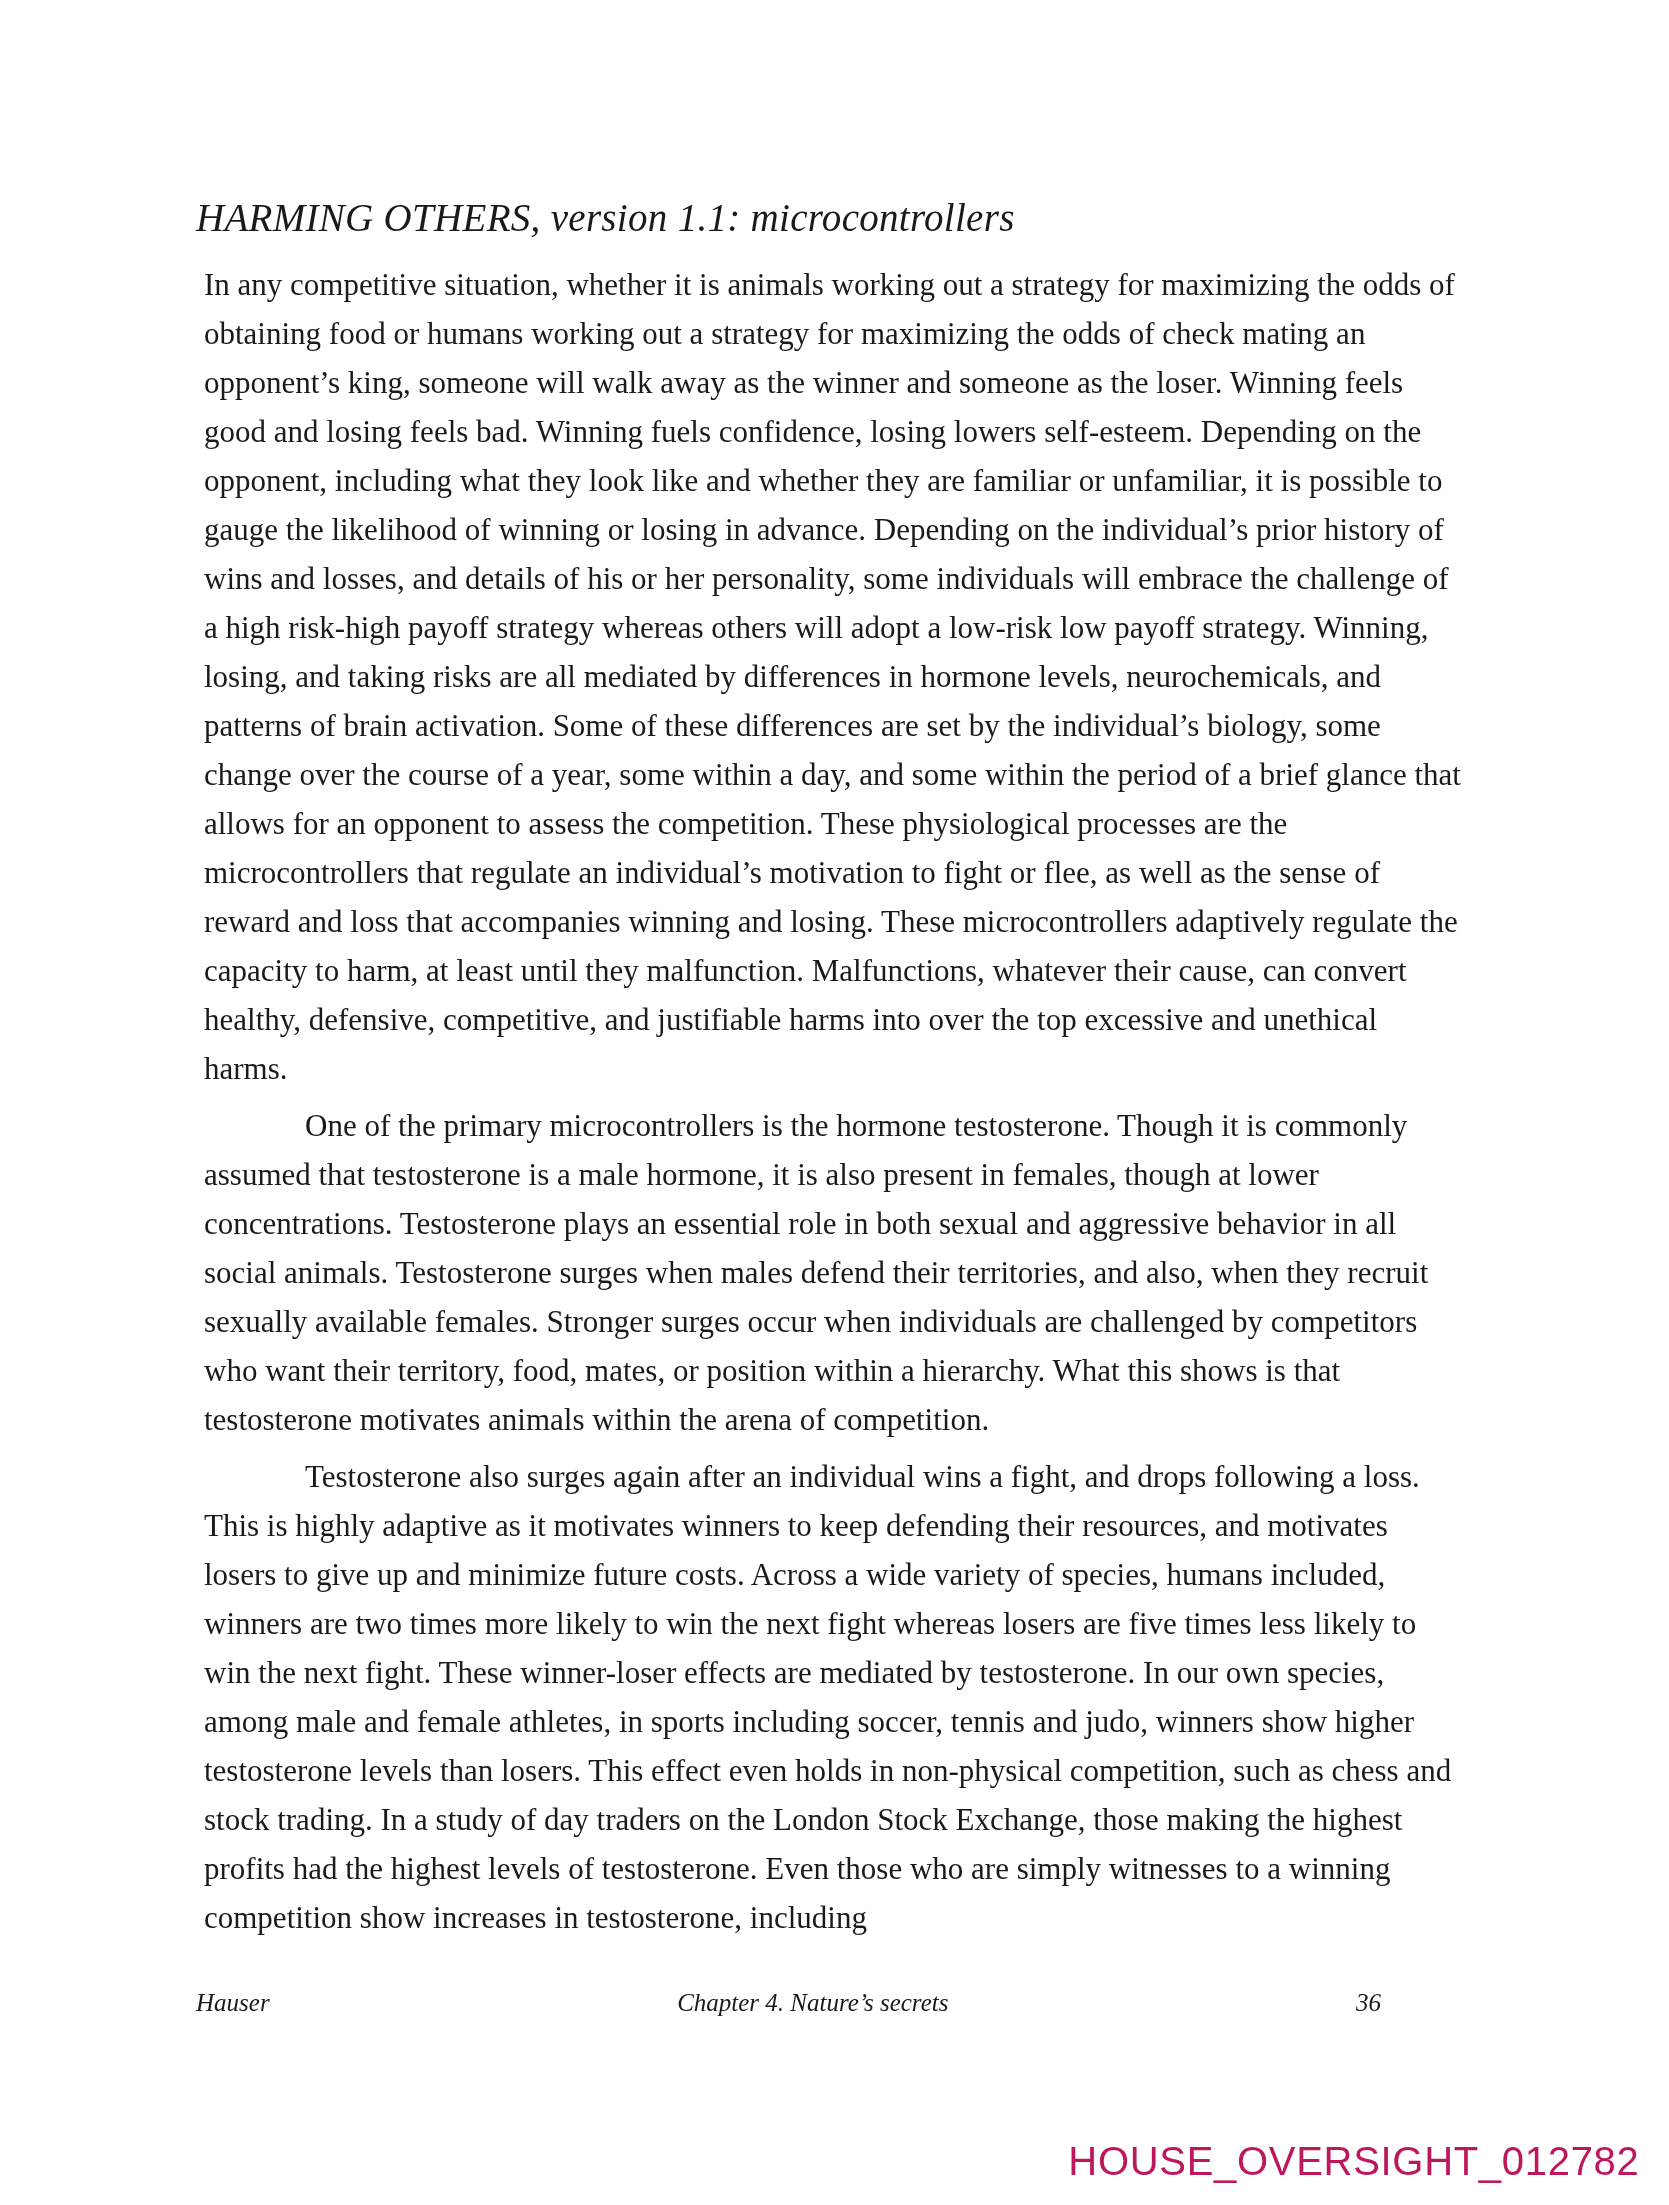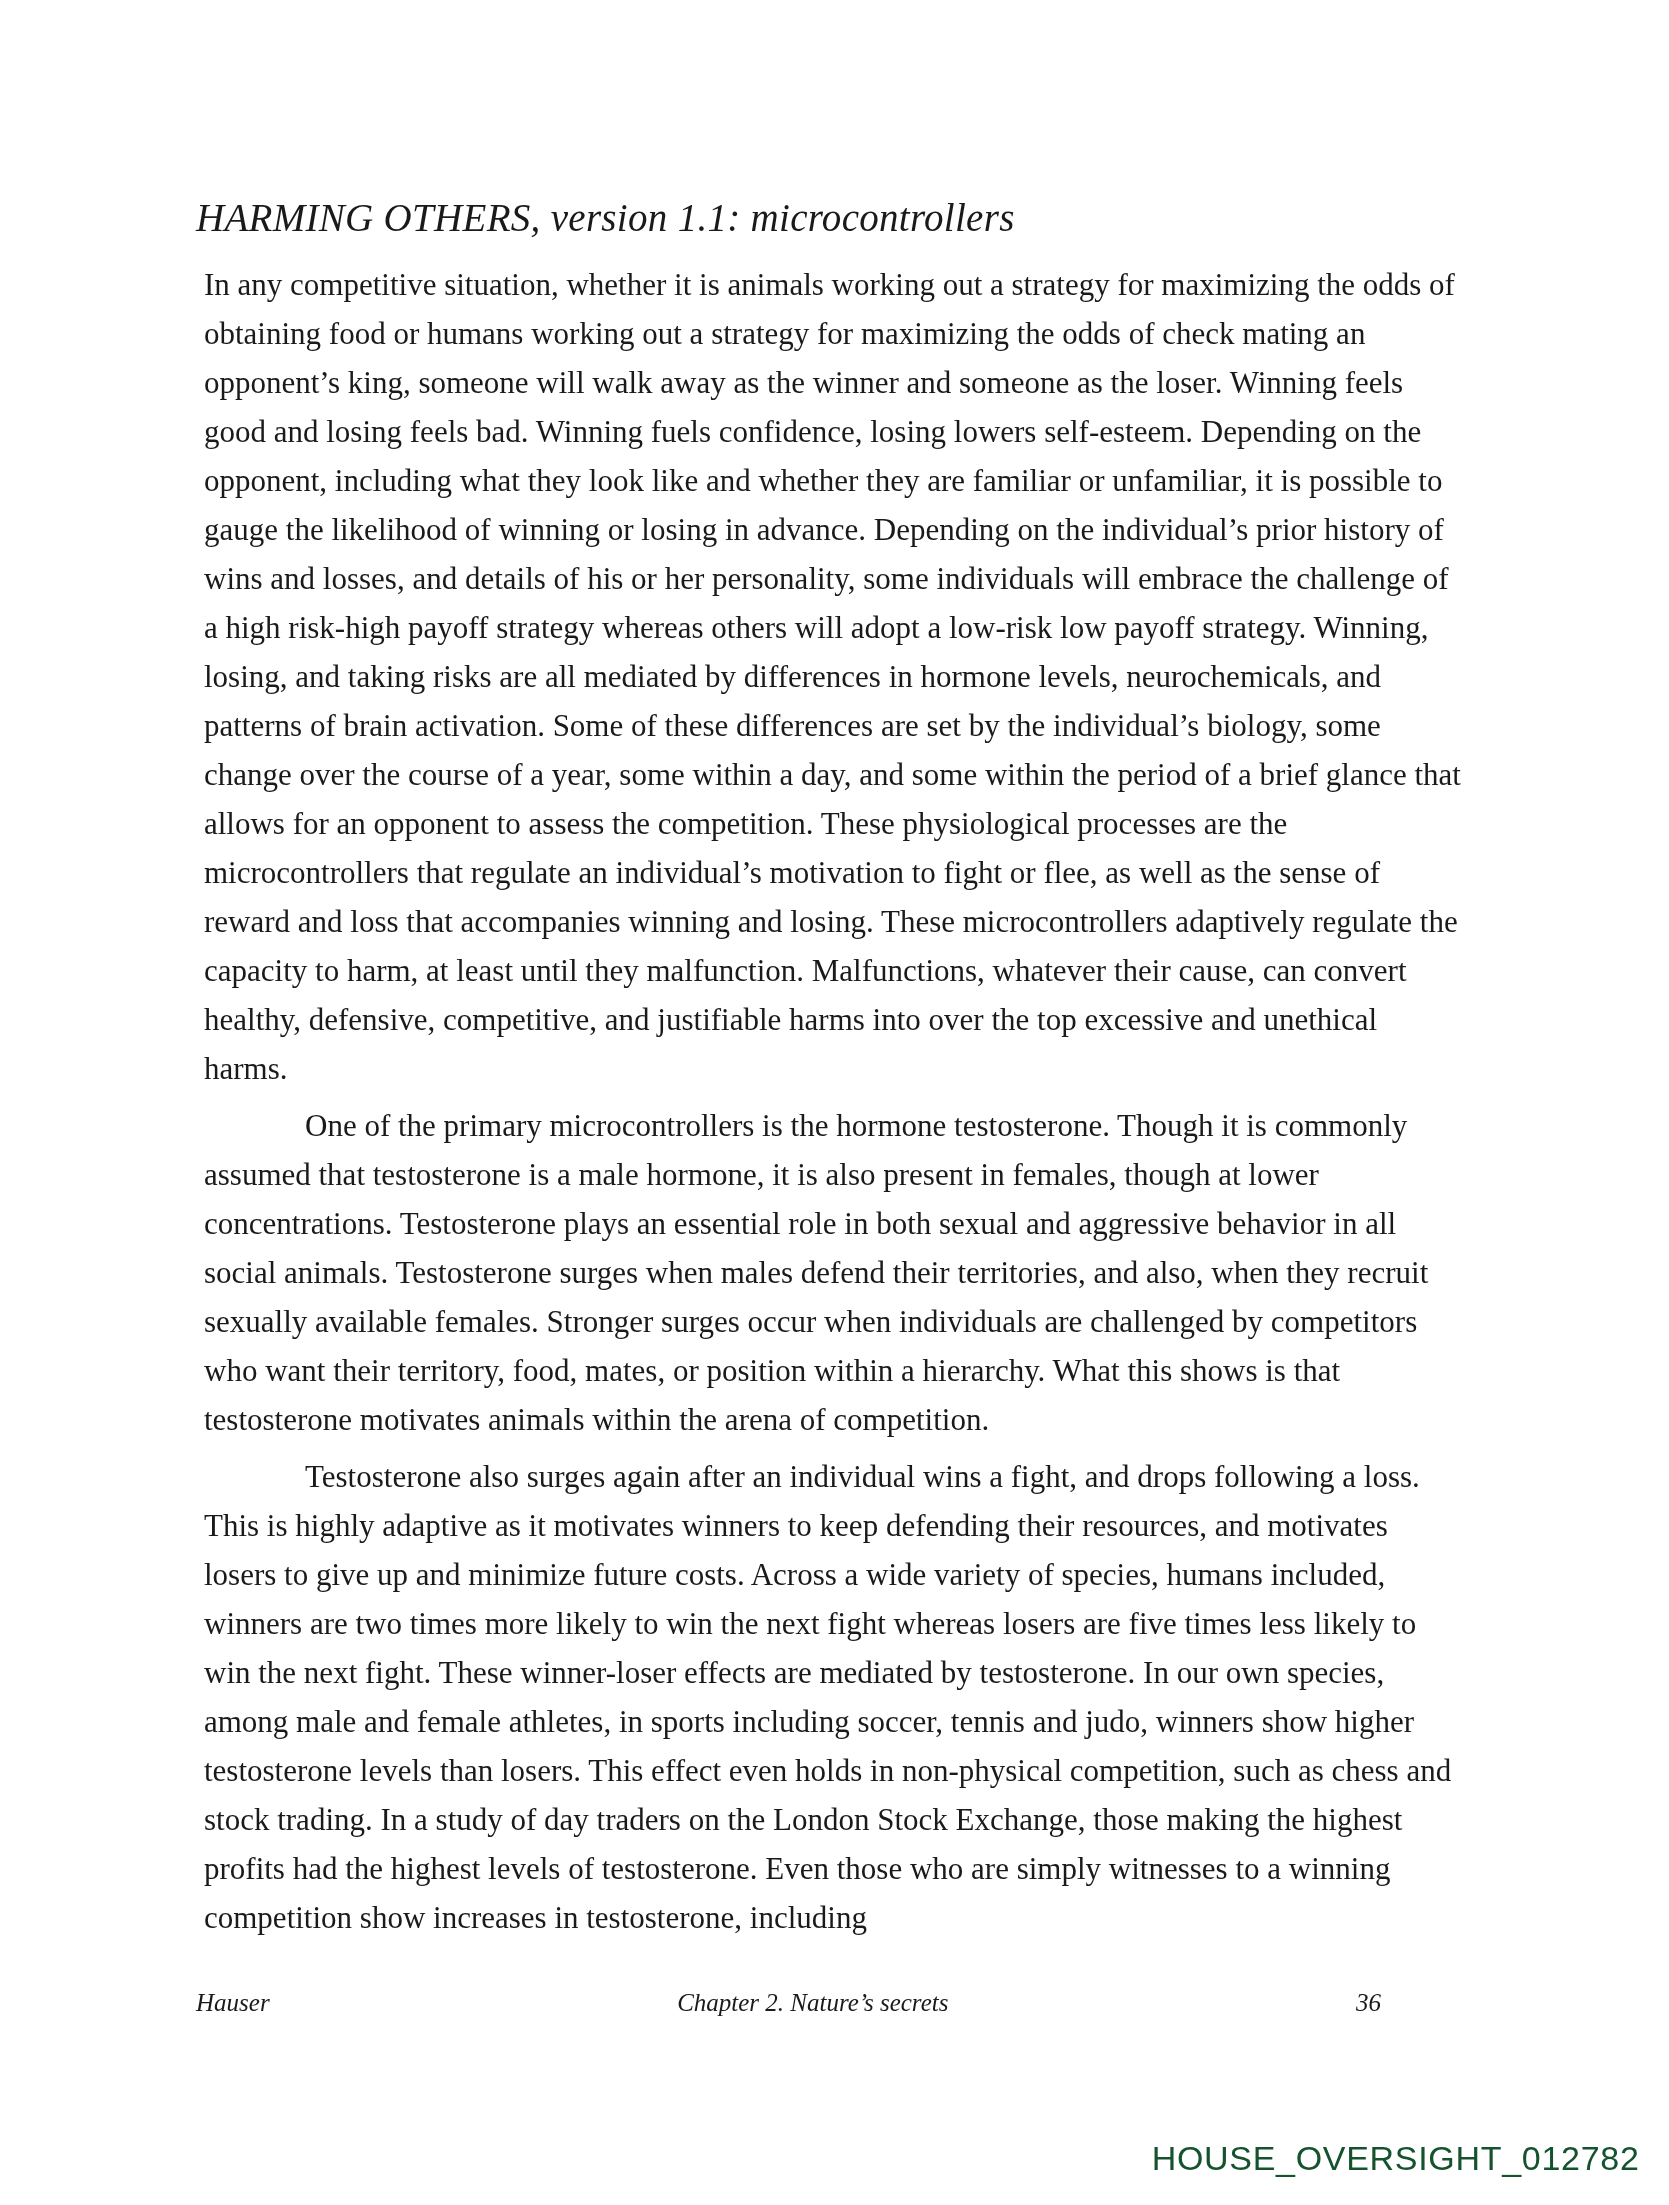--- a/index.html
+++ b/index.html
@@ -54,42 +54,42 @@
     font-style: italic;
   }
   .footer .footer-center {
     text-align: center;
   }
   .bates {
     position: absolute;
     right: 29.5px;
     top: 2139px;
     font-family: "Liberation Sans", sans-serif;
-    font-size: 34px;
+    font-size: 40px;
     font-style: normal;
-    color: #14532d;
+    color: #be185d;
     letter-spacing: 0.7px;
     text-align: center;
   }
 </style>
 </head>
 <body>
 
 <div class="page">
 
   <h1 class="title">HARMING OTHERS, version 1.1: microcontrollers</h1>
 
   <div class="body-text">
     <p class="para">In any competitive situation, whether it is animals working out a strategy for maximizing the odds of obtaining food or humans working out a strategy for maximizing the odds of check mating an opponent’s king,  someone will walk away as the winner and someone as the loser. Winning feels good and losing feels bad. Winning fuels confidence, losing lowers self-esteem. Depending on the opponent, including what they look like and whether they are familiar or unfamiliar, it is possible to gauge the likelihood of winning or losing in advance.  Depending on the individual’s prior history of wins and losses, and details of his or her personality, some individuals will embrace the challenge of a high risk-high payoff strategy whereas others will adopt a low-risk low payoff strategy. Winning, losing, and taking risks are all mediated by differences in hormone levels, neurochemicals,  and patterns of brain activation. Some of these differences are set by the individual’s biology, some change over the course of a year, some within a day, and some within the period of a brief glance that allows for an opponent to assess the competition. These physiological processes are the microcontrollers that regulate an individual’s motivation to fight or flee, as well as the sense of reward and loss that accompanies winning and losing. These microcontrollers adaptively regulate the capacity to harm, at least until they malfunction. Malfunctions, whatever their cause, can convert healthy, defensive, competitive, and justifiable harms into over the top excessive and unethical harms.</p>
     <p class="para indent">One of the primary microcontrollers is the hormone testosterone. Though it is commonly assumed that testosterone is a male hormone, it is also present in females, though at lower concentrations.  Testosterone plays an essential role in both sexual and aggressive behavior in all social animals.  Testosterone surges when males defend their territories, and also, when they recruit sexually available females.  Stronger surges occur when individuals are challenged by competitors who want their territory, food, mates, or position within a hierarchy.  What this shows is that testosterone motivates animals within the arena of competition.</p>
     <p class="para indent">Testosterone also surges again after an individual wins a fight, and drops following a loss.  This is highly adaptive as it motivates winners to keep defending their resources, and motivates losers to give up and minimize future costs. Across a wide variety of species, humans included, winners are two times more likely to win the next fight whereas losers are five times less likely to win the next fight.  These winner-loser effects are mediated by testosterone.  In our own species, among male and female athletes, in sports including soccer, tennis and judo, winners show higher testosterone levels than losers. This effect even holds in non-physical competition, such as chess and stock trading.  In a study of day traders on the London Stock Exchange, those making the highest profits had the highest levels of testosterone. Even those who are simply witnesses to a winning competition show increases in testosterone, including</p>
   </div>
 
   <div class="footer">
     <span class="footer-left">Hauser</span>
-    <span class="footer-center">Chapter 2. Nature’s secrets</span>
+    <span class="footer-center">Chapter 4. Nature’s secrets</span>
     <span class="footer-right">36</span>
   </div>
 
   <div class="bates">HOUSE_OVERSIGHT_012782</div>
 
 </div>
 
 
 </body></html>

